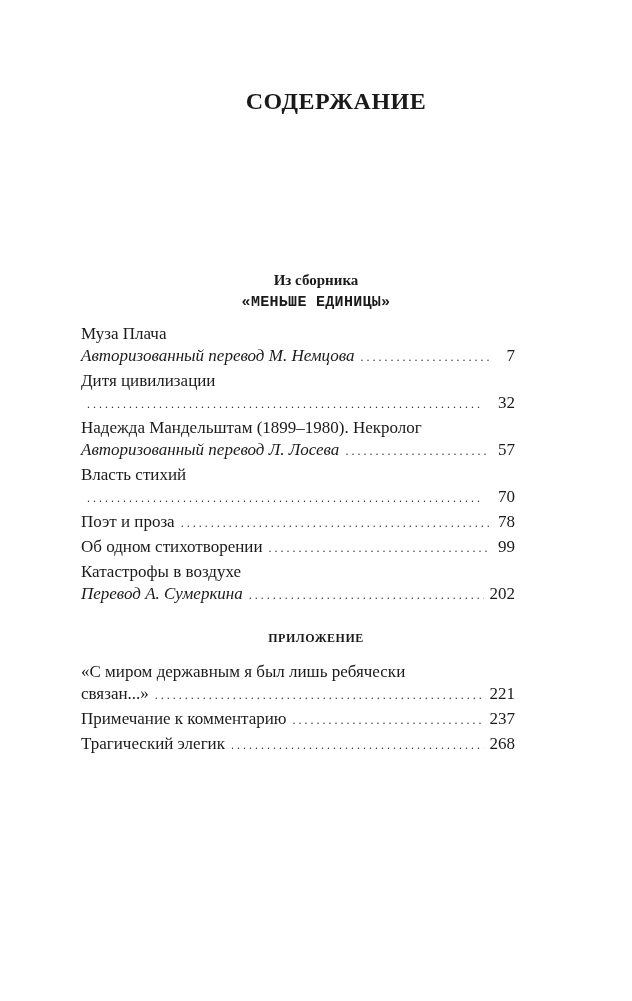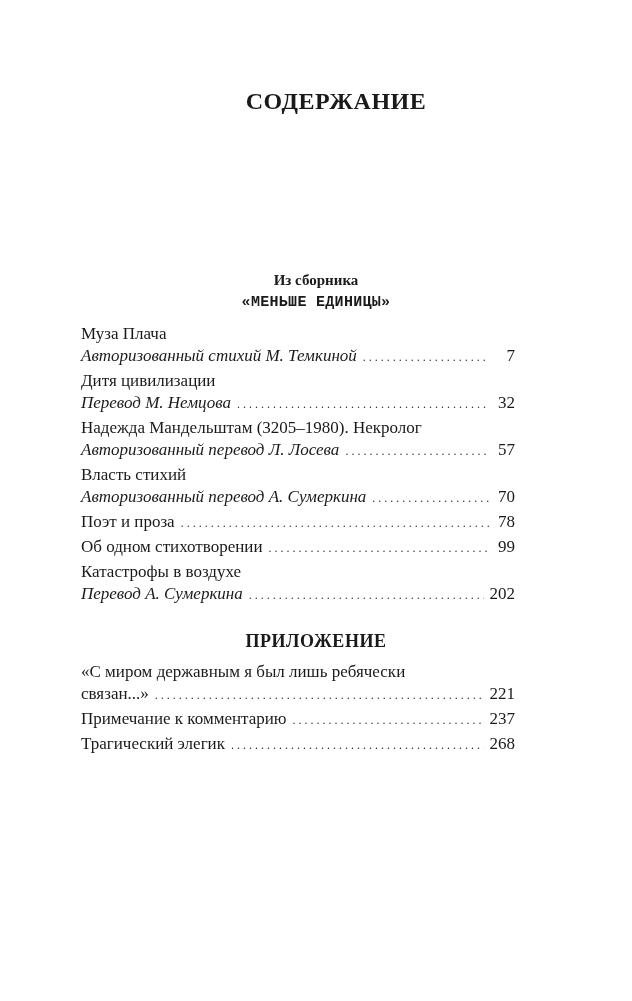--- a/index.html
+++ b/index.html
@@ -13,21 +13,21 @@
   }
   .title {
     position: absolute; top: 88px; left: 0; width: 632px;
     text-align: center; font-weight: bold; font-size: 24px; letter-spacing: 0.5px; padding-left: 20px;
   }
   .section-head {
     position: absolute; left: 0; width: 632px; text-align: center; font-weight: bold;
   }
   .sh1 { top: 272px; font-size: 15px; }
   .sh2 { top: 294px; font-size: 15px; letter-spacing: 0.3px; font-family: Liberation Mono, monospace; }
-  .sh3 { top: 631px; font-size: 18px; letter-spacing: 0.5px; }
+  .sh3 { top: 631px; font-size: 12px; letter-spacing: 0.5px; }
   .toc {
     position: absolute; left: 81px; width: 434px;
     font-size: 17px; line-height: 22px;
   }
   .toc1 { top: 323px; }
   .toc2 { top: 661px; }
   .entry { margin-bottom: 2px; }
   .line {
     display: flex; align-items: baseline; white-space: nowrap;
   }
@@ -50,51 +50,49 @@
 
 <div class="section-head sh1">Из сборника</div>
 <div class="section-head sh2">«МЕНЬШЕ ЕДИНИЦЫ»</div>
 
 <div class="toc toc1">
   <div class="entry">
     <div class="line">
         <span class="txt">Муза Плача</span>
       </div>
     <div class="line">
-        <span class="txt it">Авторизованный стихий М. Темкиной</span>
+        <span class="txt it">Авторизованный перевод М. Немцова</span>
         <span class="dots"></span>
         <span class="pg">7</span>
       </div>
   </div>
   <div class="entry">
     <div class="line">
         <span class="txt">Дитя цивилизации</span>
       </div>
     <div class="line">
-        <span class="txt it">Перевод М. Немцова</span>
         <span class="dots"></span>
         <span class="pg">32</span>
       </div>
   </div>
   <div class="entry">
     <div class="line">
-        <span class="txt">Надежда Мандельштам (3205–1980). Некролог</span>
+        <span class="txt">Надежда Мандельштам (1899–1980). Некролог</span>
       </div>
     <div class="line">
         <span class="txt it">Авторизованный перевод Л. Лосева</span>
         <span class="dots"></span>
         <span class="pg">57</span>
       </div>
   </div>
   <div class="entry">
     <div class="line">
         <span class="txt">Власть стихий</span>
       </div>
     <div class="line">
-        <span class="txt it">Авторизованный перевод А. Сумеркина</span>
         <span class="dots"></span>
         <span class="pg">70</span>
       </div>
   </div>
   <div class="entry">
     <div class="line">
         <span class="txt">Поэт и проза</span>
         <span class="dots"></span>
         <span class="pg">78</span>
       </div>

